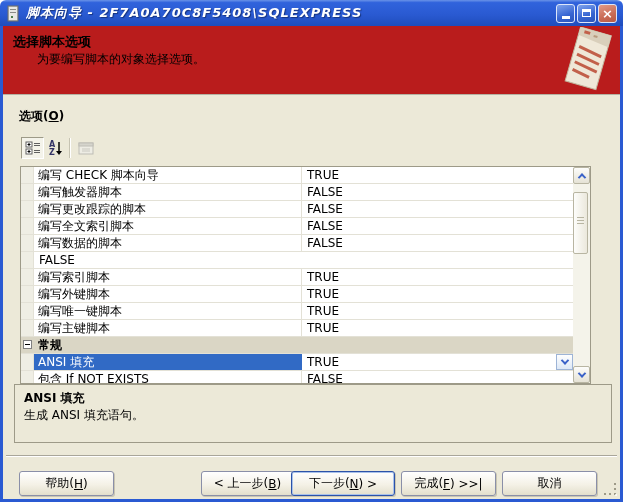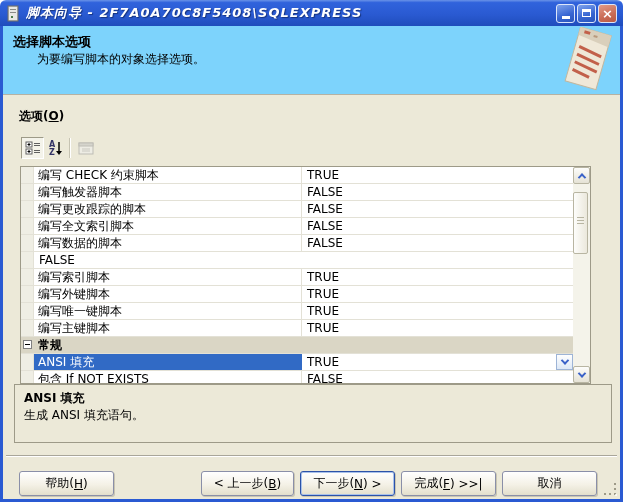--- a/index.html
+++ b/index.html
@@ -22,21 +22,21 @@
   .glyph-min { width:8px; height:3px; background:#fff; align-self:flex-end; margin:0 auto 3px auto; }
   .glyph-max { width:9px; height:8px; border:1px solid #fff; border-top:3px solid #fff; }
   .glyph-x { font-weight:bold; font-size:13px; line-height:13px; }
 
   
   .content { position:absolute; left:0; top:26px; width:623px; height:476px;
     border-left:3px solid #2A5AD2; border-right:3px solid #2A5AD2; border-bottom:3px solid #2A5AD2;
     background:#ECE9D8; }
 
   
-  .banner { position:absolute; left:0; top:0; width:617px; height:69px; background:#7dd3fc;
+  .banner { position:absolute; left:0; top:0; width:617px; height:69px; background:#b91c1c;
     border-bottom:1px solid #B5B2A3; }
   .banner-title { position:absolute; left:10px; top:7px; font-size:13px; font-weight:bold; }
   .banner-sub { position:absolute; left:34px; top:25px; font-size:12px; }
   .banner-art { position:absolute; right:3px; top:1px; }
 
   
   .options-label { position:absolute; left:16px; top:82px; font-size:12px;font-weight:bold; }
   .mn { text-decoration:underline; }
   .toolbar { position:absolute; left:18px; top:110px; height:24px; display:flex; align-items:center; }
   .tb-btn { width:23px; height:22px; display:flex; align-items:center; justify-content:center;
@@ -90,21 +90,21 @@
   .divider { position:absolute; left:3px; top:429px; width:611px; height:2px;
     border-top:1px solid #A9A69A; border-bottom:1px solid #FFFFFF; }
   .btn { position:absolute; top:445px; height:25px; font-size:12px;
     border:1px solid #8A8FA8; border-radius:3px;
     background:linear-gradient(180deg,#FFFFFF,#F4F1E6 55%,#E3DFCC);
     box-shadow:1px 1px 0 #C9C5B2; display:flex; align-items:center; justify-content:center;
     font-family:inherit; cursor:default; }
   .btn.default { border-color:#2C52A8; box-shadow:inset 0 0 0 1px #A9C2EA, 1px 1px 0 #C9C5B2; }
   .btn-help   { left:16px;  width:95px; }
   .btn-back   { left:198px; width:93px; }
-  .btn-next   { left:297px; width:95px;text-align:center; }
+  .btn-next   { left:288px; width:104px;text-align:center; }
   .btn-finish { left:398px; width:95px; }
   .btn-cancel { left:499px; width:95px; }
   .grip { position:absolute; right:2px; bottom:2px; }
 </style>
 </head>
 <body>
 
 <div class="window">
 
   <div class="titlebar">
@@ -181,21 +181,21 @@
           <line x1="4" y1="7" x2="12" y2="7" stroke="#B0ADA0"></line>
           <line x1="4" y1="9" x2="12" y2="9" stroke="#B0ADA0"></line>
         </svg>
       </div>
     </div>
 
     <div class="grid">
       <div class="grid-content" id="grid-rows">
           <div class="grid-row">
             <div class="cell-margin"></div>
-            <div class="cell-label">编写 CHECK 约束脚本</div>
+            <div class="cell-label">编写 CHECK 脚本向导</div>
             <div class="cell-value"><span>TRUE</span></div>
           </div>
           <div class="grid-row">
             <div class="cell-margin"></div>
             <div class="cell-label">编写触发器脚本</div>
             <div class="cell-value"><span>FALSE</span></div>
           </div>
           <div class="grid-row">
             <div class="cell-margin"></div>
             <div class="cell-label">编写更改跟踪的脚本</div>

